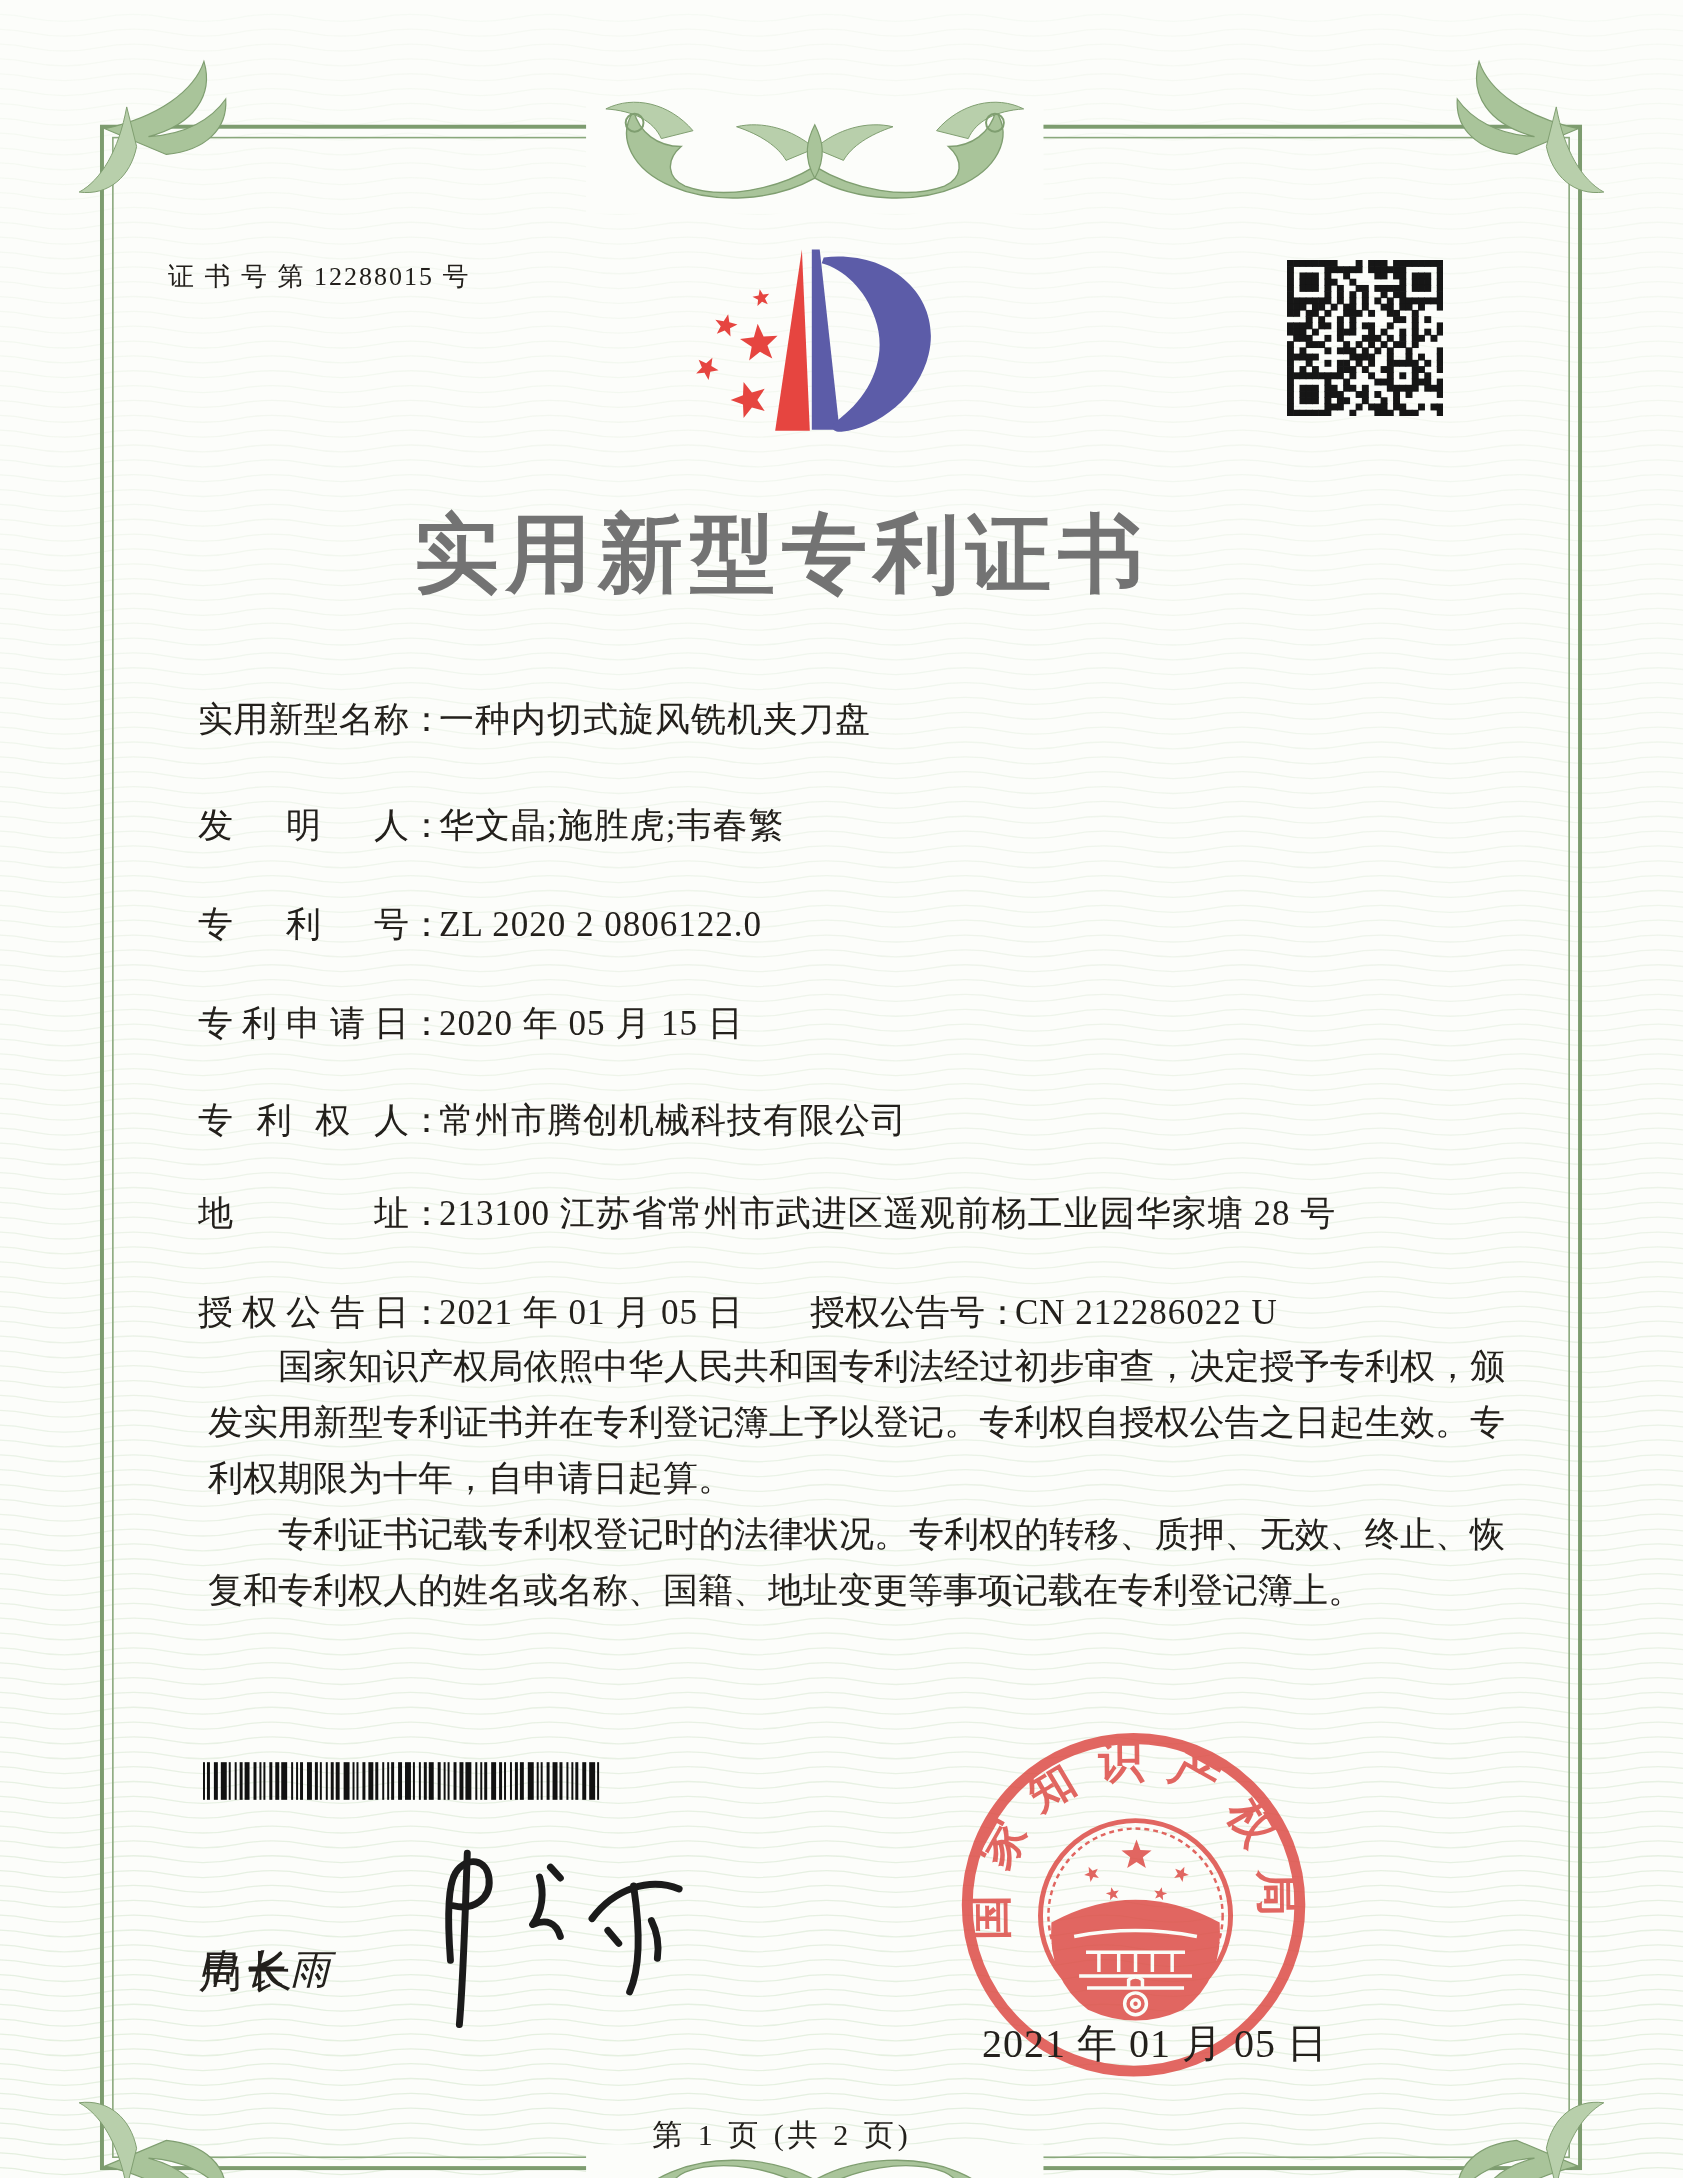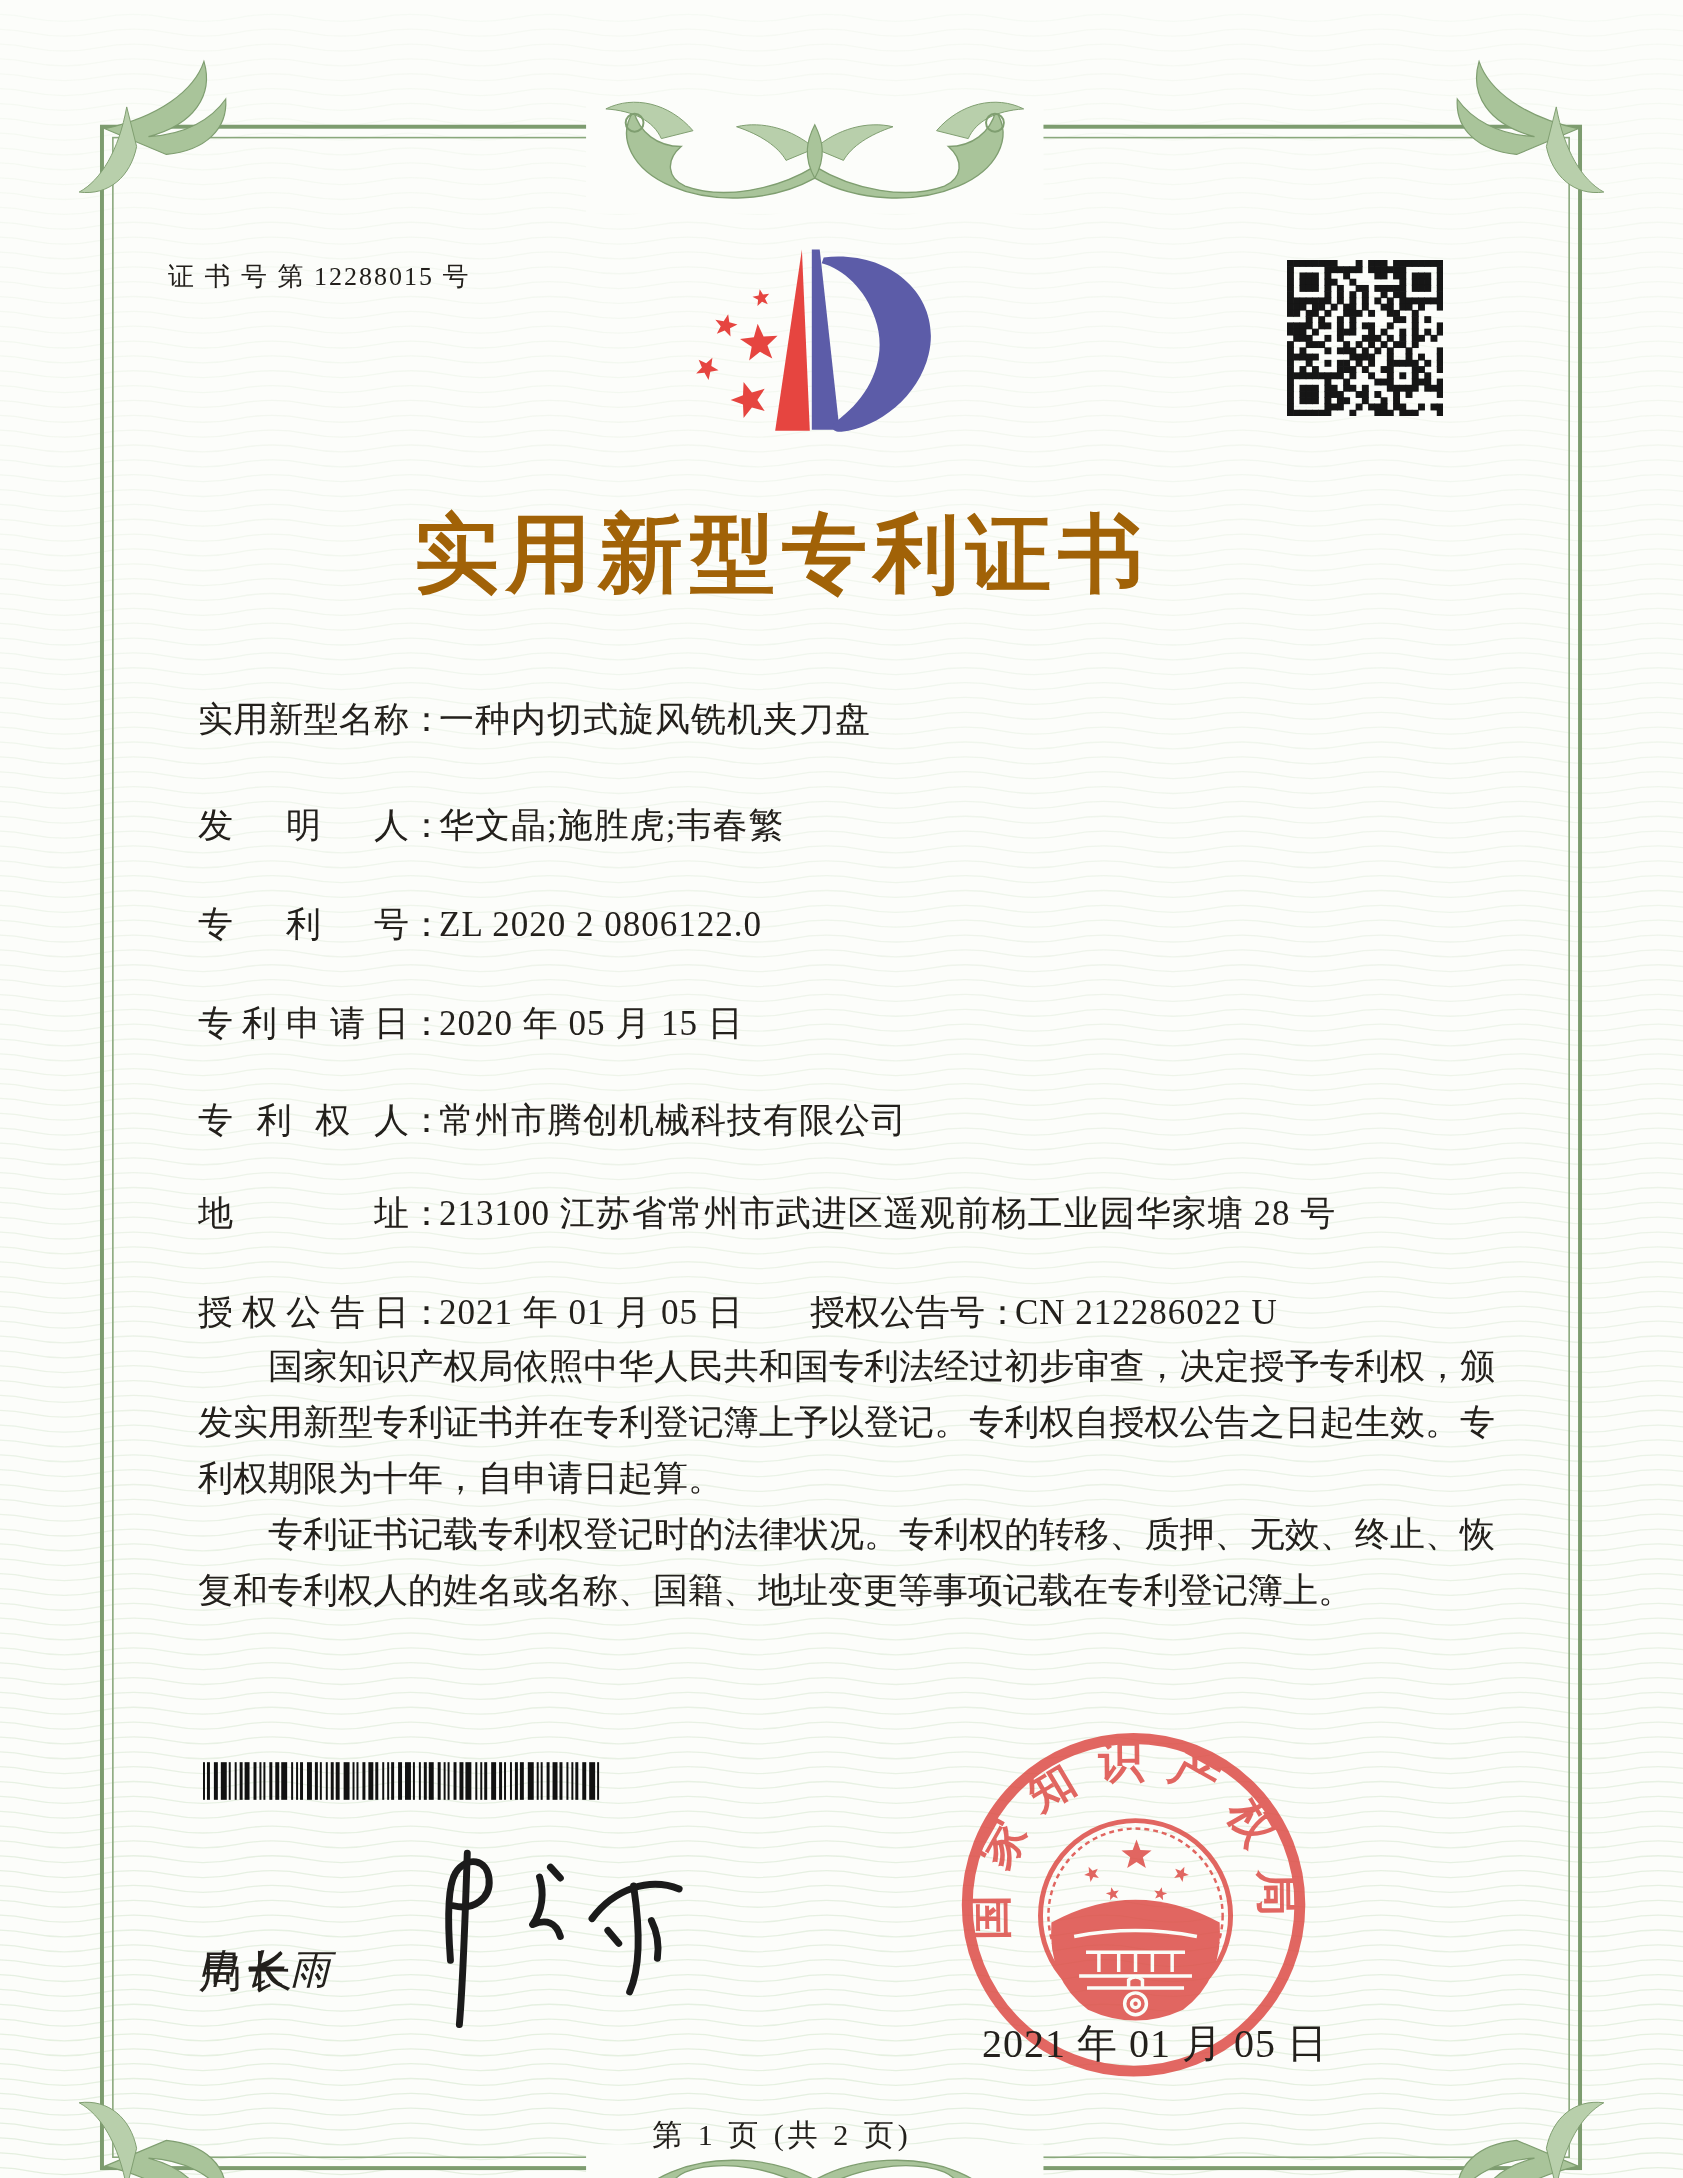--- a/index.html
+++ b/index.html
@@ -5,27 +5,27 @@
   html,body{margin:0;padding:0;background:#ffffff;}
   .page{position:relative;width:1683px;height:2178px;background:#fcfdfa;overflow:hidden;
         font-family:"Liberation Serif","DejaVu Serif",serif;color:#23201c;}
   svg.layer{position:absolute;left:0;top:0;pointer-events:none;}
   #waves{z-index:0;}
   #frame{z-index:1;}
   #art{z-index:2;}
   .txt{position:absolute;z-index:3;}
   .cert-no{left:168px;top:259px;font-size:26px;letter-spacing:2px;white-space:nowrap;}
   .title{left:0;top:497px;width:1564px;text-align:center;font-size:85px;font-weight:bold;
-         letter-spacing:7px;white-space:nowrap;color:#a16207;}
+         letter-spacing:7px;white-space:nowrap;color:#737373;}
   .row{position:absolute;left:198px;z-index:3;font-size:35px;white-space:nowrap;}
   .flabel{display:inline-block;width:211px;text-align:justify;text-align-last:justify;vertical-align:top;}
   .colon{display:inline-block;width:30px;}
   .fvalue{letter-spacing:1px;}
   .grant2{position:absolute;left:612px;top:0;white-space:nowrap;}
-  .body-text{left:198px;top:1339px;width:1297px;font-size:35px;line-height:56px;
+  .body-text{left:208px;top:1339px;width:1297px;font-size:35px;line-height:56px;
              text-align:justify;z-index:3;}
   .body-text p{margin:0;text-indent:2em;}
   .officer-title{left:198px;top:1943px;font-size:44px;font-family:"Liberation Sans","DejaVu Sans",sans-serif;letter-spacing:6px;}
   .officer-name{left:198px;top:1942px;font-size:40px;font-family:"Liberation Sans","DejaVu Sans",sans-serif;letter-spacing:6px;font-style:italic;}
   .seal-date{left:982px;top:2016px;width:297px;text-align:center;font-size:40px;z-index:4;letter-spacing:1px;white-space:nowrap;}
   .footer{left:0;top:2115px;width:1564px;text-align:center;font-size:30px;letter-spacing:4px;}
   #qr{position:absolute;left:1287px;top:260px;z-index:3;}
   #barcode{position:absolute;left:203px;top:1762px;z-index:3;}
 </style>
 </head>

